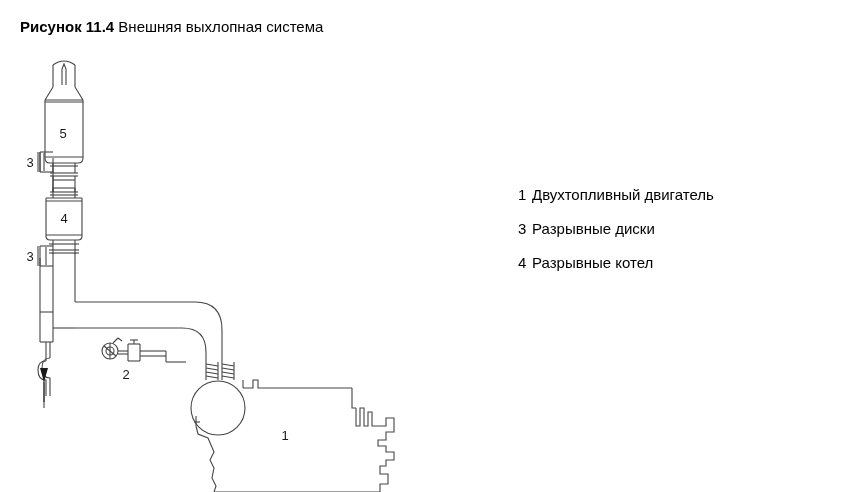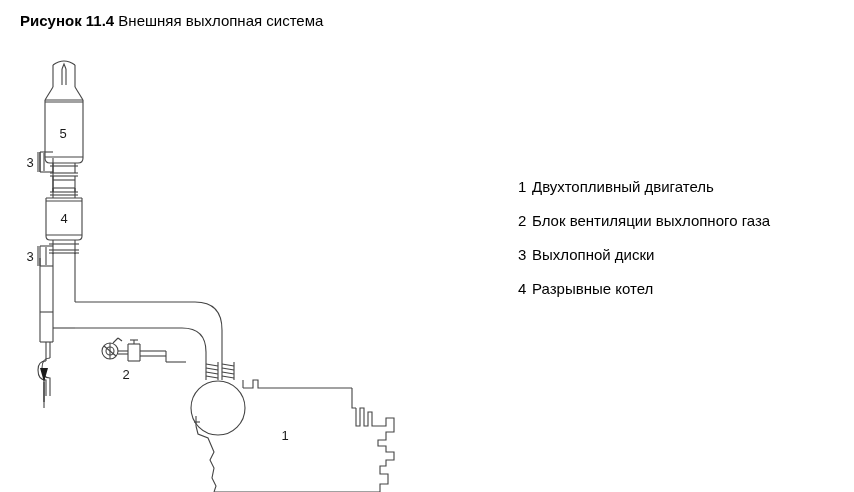--- a/index.html
+++ b/index.html
@@ -18,36 +18,36 @@
   #page {
     position: absolute;
     left: 0; top: 0;
     width: 854px;
     height: 492px;
     background: #ffffff;
   }
   .caption {
     position: absolute;
     left: 20px;
-    top: 11px;
+    top: 17px;
     font-size: 15px;
     line-height: 20px;
     white-space: nowrap;
     color: #000000;
   }
   .caption .fig-num {
     font-weight: bold;
   }
   .caption .fig-title {
     font-weight: normal;
   }
   .legend {
     position: absolute;
     left: 518px;
-    top: 177px;
+    top: 185px;
     width: 330px;
   }
   .legend-item {
     font-size: 15px;
     line-height: 19px;
     margin-bottom: 15px;
     white-space: nowrap;
     color: #000000;
   }
   .legend-item .num {
@@ -72,24 +72,21 @@
 
   <div class="caption">
     <span class="fig-num">Рисунок 11.4</span><span class="fig-title"> Внешняя выхлопная система</span>
   </div>
 
   <div class="legend">
     <div class="legend-item">
       <span class="num">1</span><span>Двухтопливный двигатель</span>
     </div>
     <div class="legend-item">
-      <span class="num">2</span><span>Блок вентиляции выхлопного газа</span>
-    </div>
-    <div class="legend-item">
-      <span class="num">3</span><span>Выхлопной диски</span>
+      <span class="num">3</span><span>Разрывные диски</span>
     </div>
     <div class="legend-item">
       <span class="num">4</span><span>Разрывные котел</span>
     </div>
   </div>
 
   <svg id="diagram" width="470" height="452" viewBox="0 0 470 452">
 
     <g fill="none" stroke="#444444" stroke-width="1.1" stroke-linejoin="miter" stroke-linecap="butt">
 

